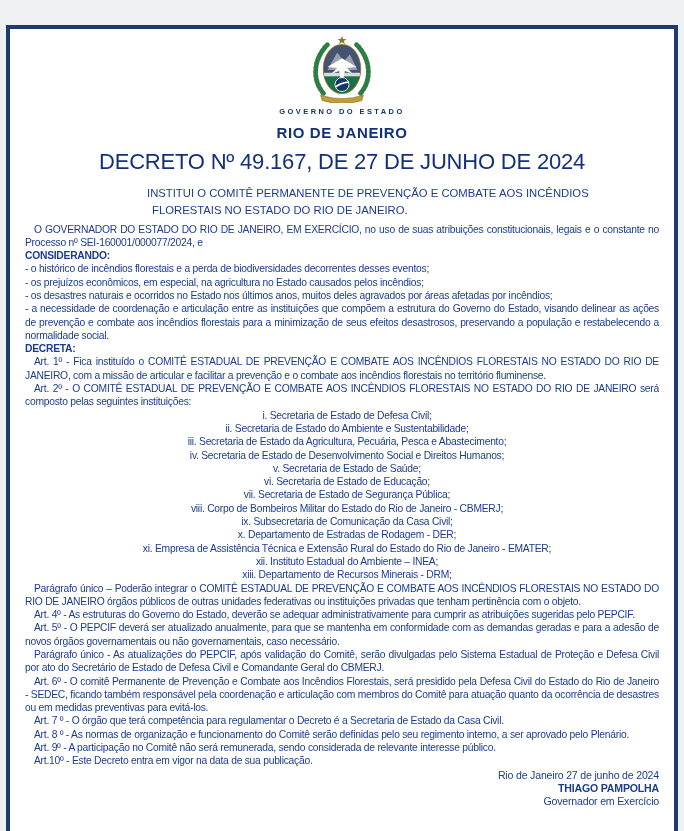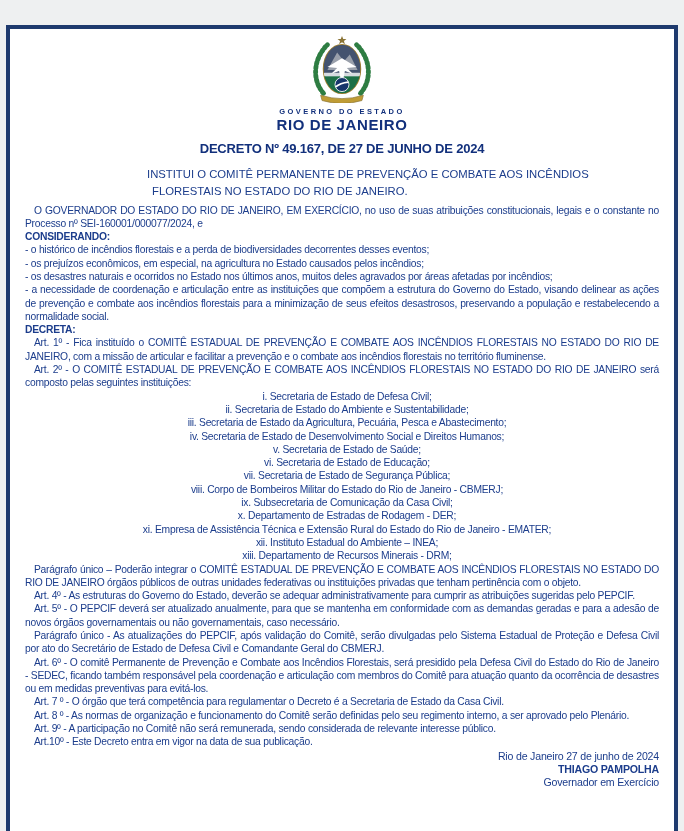--- a/index.html
+++ b/index.html
@@ -22,24 +22,24 @@
   .content{padding:0 15px;color:var(--navy);}
   
   .crest-wrap{text-align:center;padding-top:6px;line-height:1;}
   .crest-wrap svg{display:inline-block;}
   .org-line1{
     font-size:7.5px;font-weight:bold;letter-spacing:2.4px;
     color:var(--navy-dark);margin-top:2px;
   }
   .org-line2{
     font-size:15px;font-weight:bold;letter-spacing:0.6px;
-    color:var(--navy-dark);margin-top:1px;
+    color:var(--navy-dark);margin-top:9px;
   }
   .doc-title{
-    text-align:center;font-size:13px;font-weight:bold;
+    text-align:center;font-size:22px;font-weight:normal;
     color:var(--navy-dark);margin-top:9px;letter-spacing:-0.2px;
   }
   .doc-subtitle{
     margin:10px 0 3px 122px;width:446px;
     font-size:11.3px;line-height:17.5px;color:var(--navy);
   }
   .doc-subtitle .sub2{padding-left:5px;}
   
   .doc-body{
     margin-top:2px;

